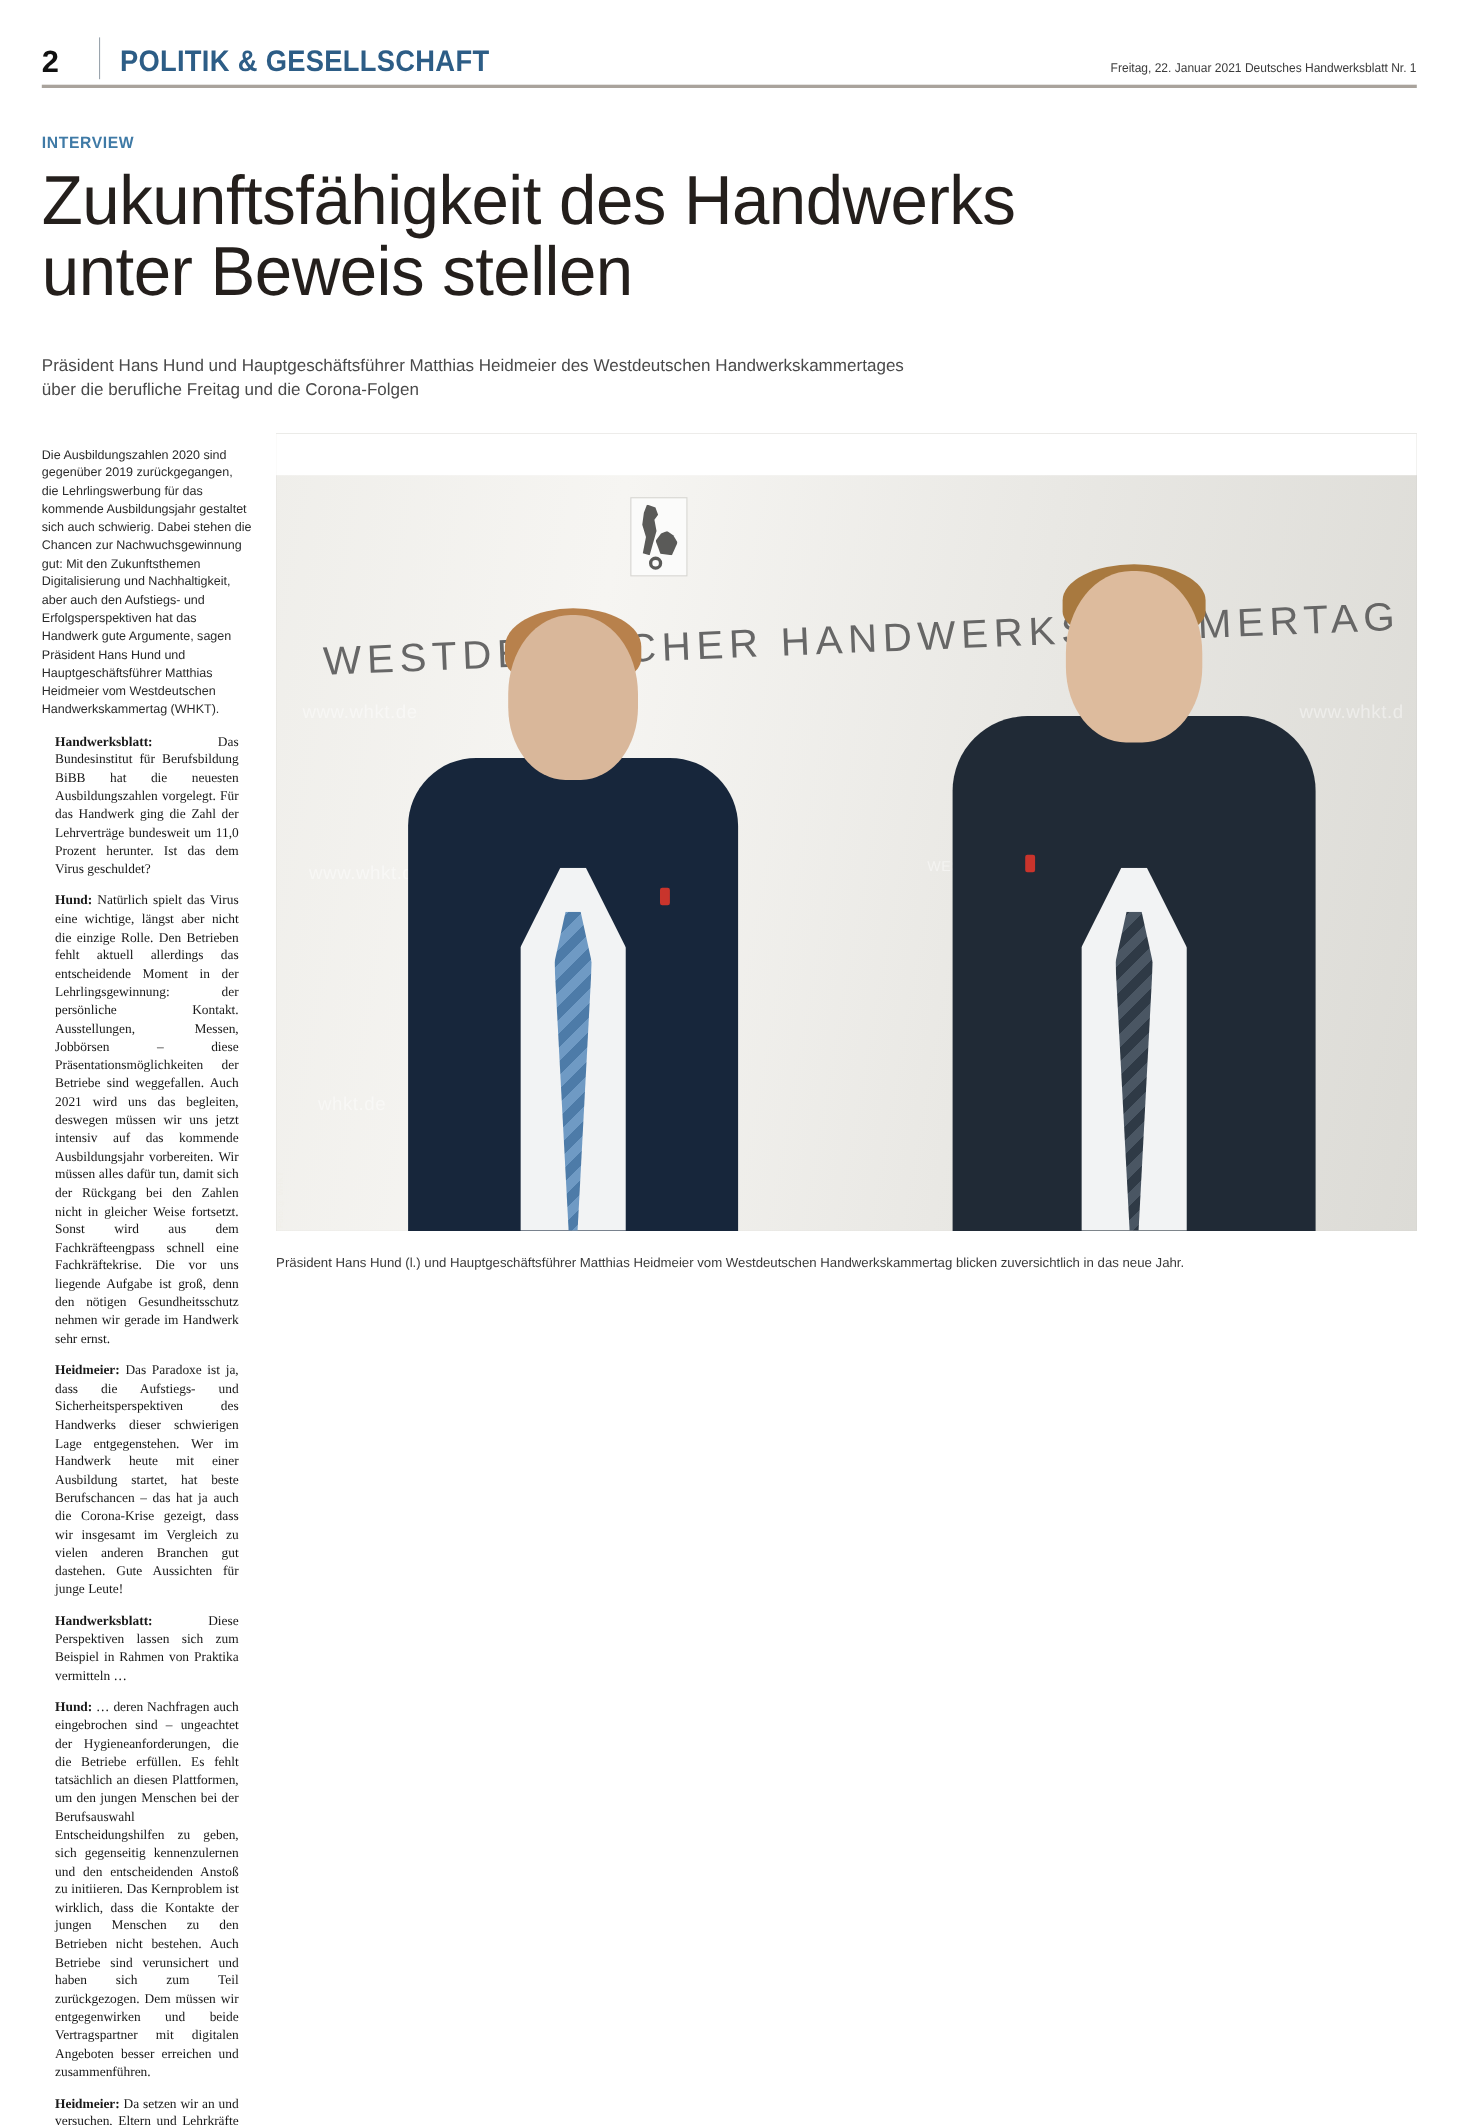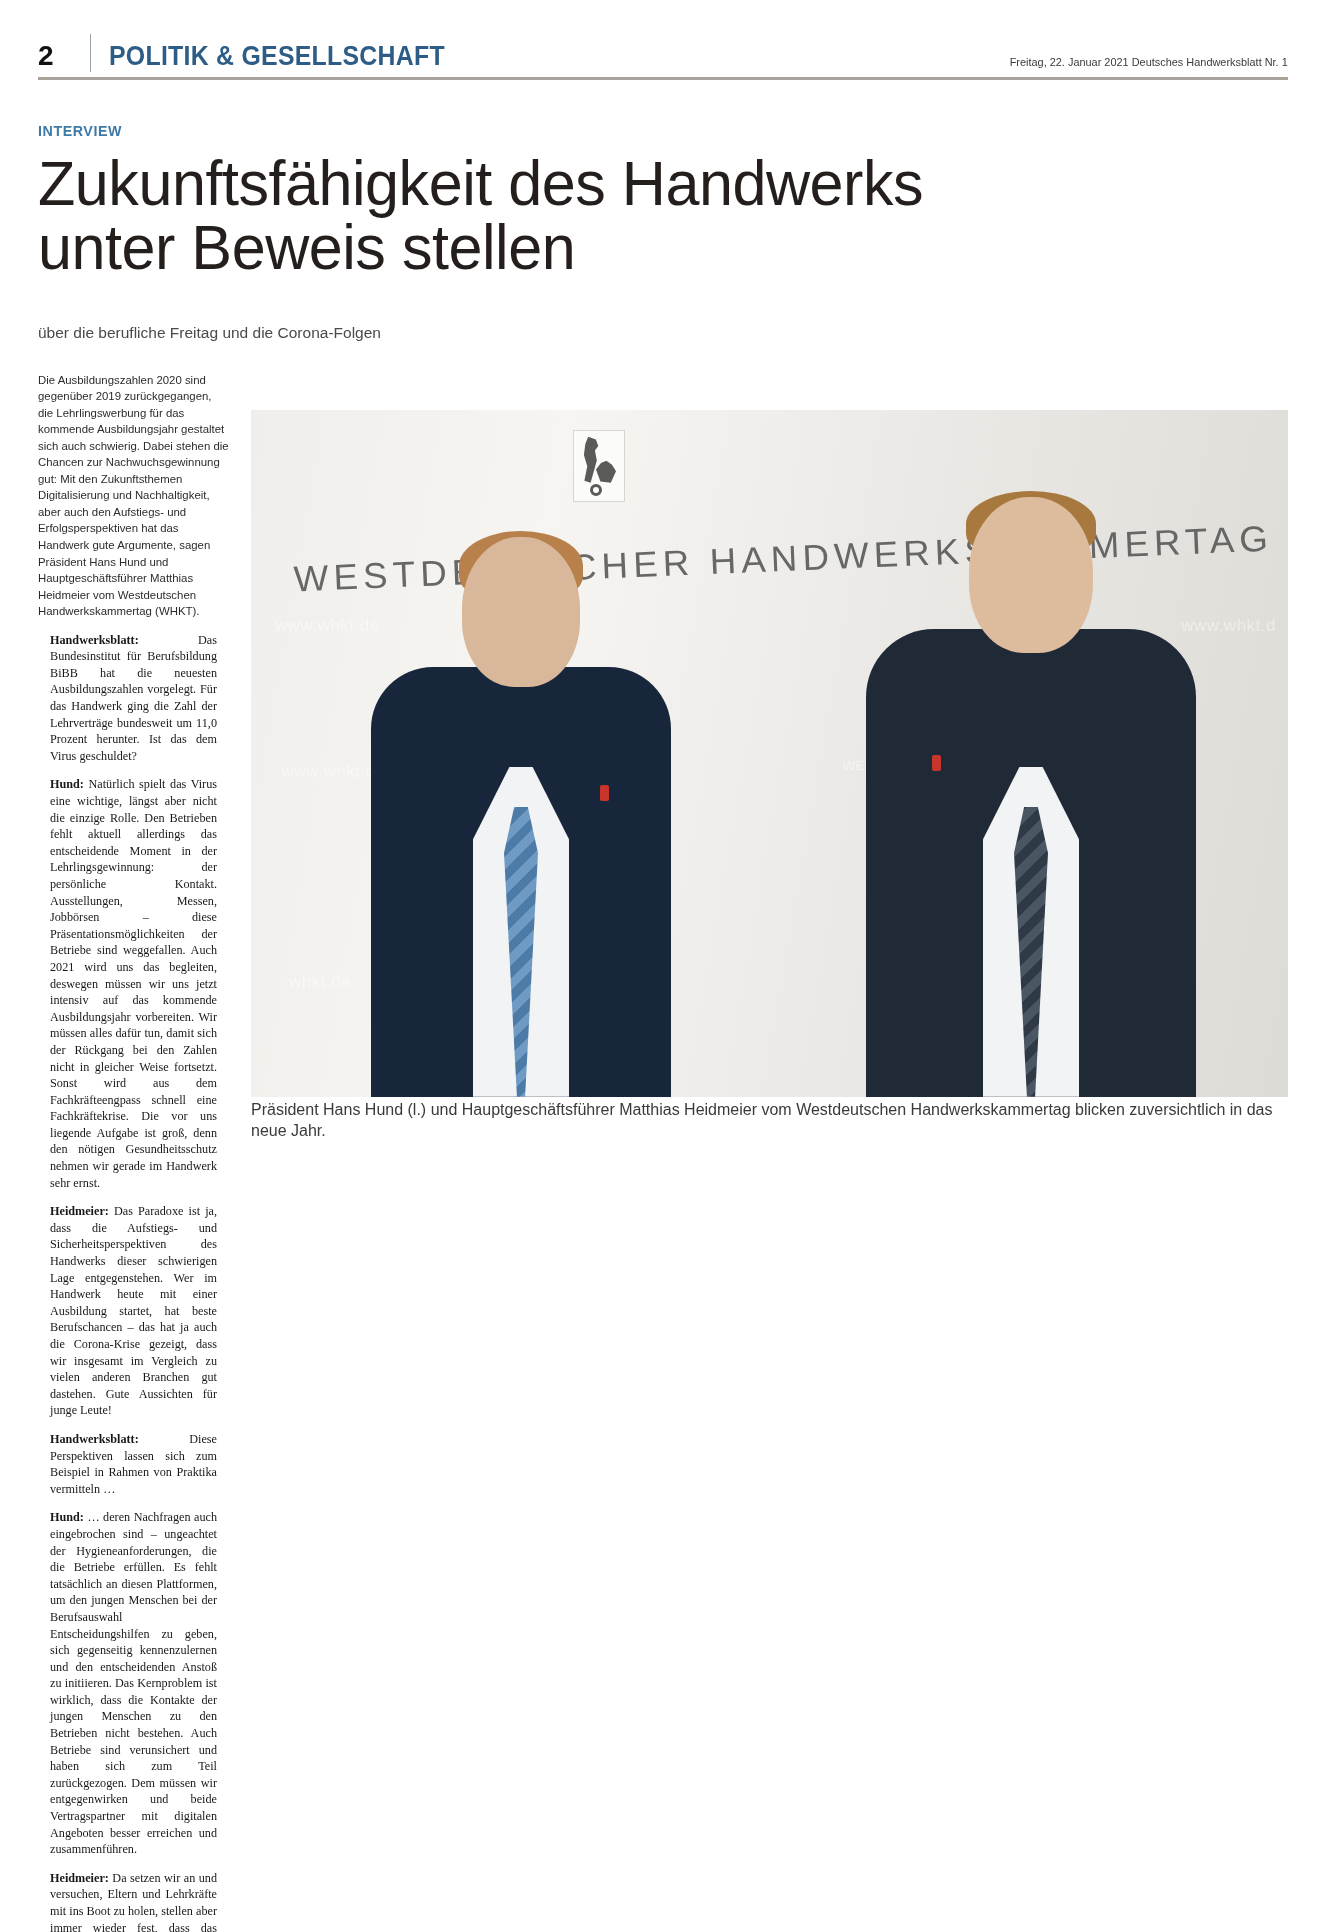--- a/index.html
+++ b/index.html
@@ -56,21 +56,21 @@
   }
   .standfirst span { display:block; }
 
   
   .hero { margin-top:28px; display:flex; gap:0; }
   .intro-col {
     width:205px; flex:0 0 205px; padding-right:14px;
     font-family:"Liberation Sans", sans-serif;
     font-size:11.4px; line-height:1.45; color:#2b2b2b;
   }
-  .intro-col p { margin:0 0 10px 0; }
+  .intro-col p { margin:12px 0 10px 0; }
   .body-col-left {
     font-family:"Liberation Serif", serif;
     font-size:12.2px; line-height:1.36; text-align:justify; color:#181818;
     hyphens:auto;
   }
   .body-col-left p { margin:12px; text-indent:0; }
   .lead-in { font-weight:700; }
 
   .photo-wrap { position:relative; flex:1 1 auto; margin-left:8px; }
   .photo {
@@ -78,21 +78,21 @@
     background:#c9c7c2;
   }
   .photo-credit {
     position:absolute; left:-2px; bottom:0;
     writing-mode:vertical-rl; transform:rotate(180deg);
     font-family:"Liberation Sans", sans-serif; font-size:7px;
     color:#f0efe9; letter-spacing:.3px; padding:3px;
   }
   .caption {
     font-family:"Liberation Sans", sans-serif;
-    font-size:16px; color:#3a3a3a; margin-top:3px; line-height:1.3;
+    font-size:12px; color:#3a3a3a; margin-top:22px; line-height:1.3;
   }
 
   
   .backdrop {
     position:absolute; inset:0;
     background:
       linear-gradient(100deg,#efeeea 0%,#f6f5f2 28%,#e9e8e4 62%,#dcdbd6 100%);
   }
   .backdrop:after{
     content:""; position:absolute; left:0; right:0; top:0; height:38px;
@@ -182,20 +182,21 @@
     <div class="masthead-right">Freitag, 22. Januar 2021  Deutsches Handwerksblatt  Nr. 1</div>
   </div>
   <div class="masthead-rule"></div>
 
   <div class="kicker">INTERVIEW</div>
   <h1 class="headline">
     <span class="hl-line">Zukunftsfähigkeit des Handwerks</span>
     <span class="hl-line">unter Beweis stellen</span>
   </h1>
   <div class="standfirst">
+    <span>Präsident Hans Hund und Hauptgeschäftsführer Matthias Heidmeier des Westdeutschen Handwerkskammertages</span>
     <span>über die berufliche Freitag und die Corona-Folgen</span>
   </div>
 
   <div class="hero">
 
     <div class="intro-col">
       <p>Die Ausbildungszahlen 2020 sind gegenüber 2019 zurückgegangen, die Lehrlingswerbung für das kommende Ausbildungsjahr gestaltet sich auch schwierig. Dabei stehen die Chancen zur Nachwuchsgewinnung gut: Mit den Zukunftsthemen Digitalisierung und Nachhaltigkeit, aber auch den Aufstiegs- und Erfolgsperspektiven hat das Handwerk gute Argumente, sagen Präsident Hans Hund und Hauptgeschäftsführer Matthias Heidmeier vom Westdeutschen Handwerkskammertag (WHKT).</p>
       <div class="body-col-left" id="leftBody">
           <p><span class="lead-in">Handwerksblatt:</span> Das Bundesinstitut für Berufsbildung BiBB hat die neuesten Ausbildungszahlen vorgelegt. Für das Handwerk ging die Zahl der Lehrverträge bundesweit um 11,0 Prozent herunter. Ist das dem Virus geschuldet?</p>
           <p><span class="lead-in">Hund:</span> Natürlich spielt das Virus eine wichtige, längst aber nicht die einzige Rolle. Den Betrieben fehlt aktuell allerdings das entscheidende Moment in der Lehrlingsgewinnung: der persönliche Kontakt. Ausstellungen, Messen, Jobbörsen – diese Präsentationsmöglichkeiten der Betriebe sind weggefallen. Auch 2021 wird uns das begleiten, deswegen müssen wir uns jetzt intensiv auf das kommende Ausbildungsjahr vorbereiten. Wir müssen alles dafür tun, damit sich der Rückgang bei den Zahlen nicht in gleicher Weise fortsetzt. Sonst wird aus dem Fachkräfteengpass schnell eine Fachkräftekrise. Die vor uns liegende Aufgabe ist groß, denn den nötigen Gesundheitsschutz nehmen wir gerade im Handwerk sehr ernst.</p>

